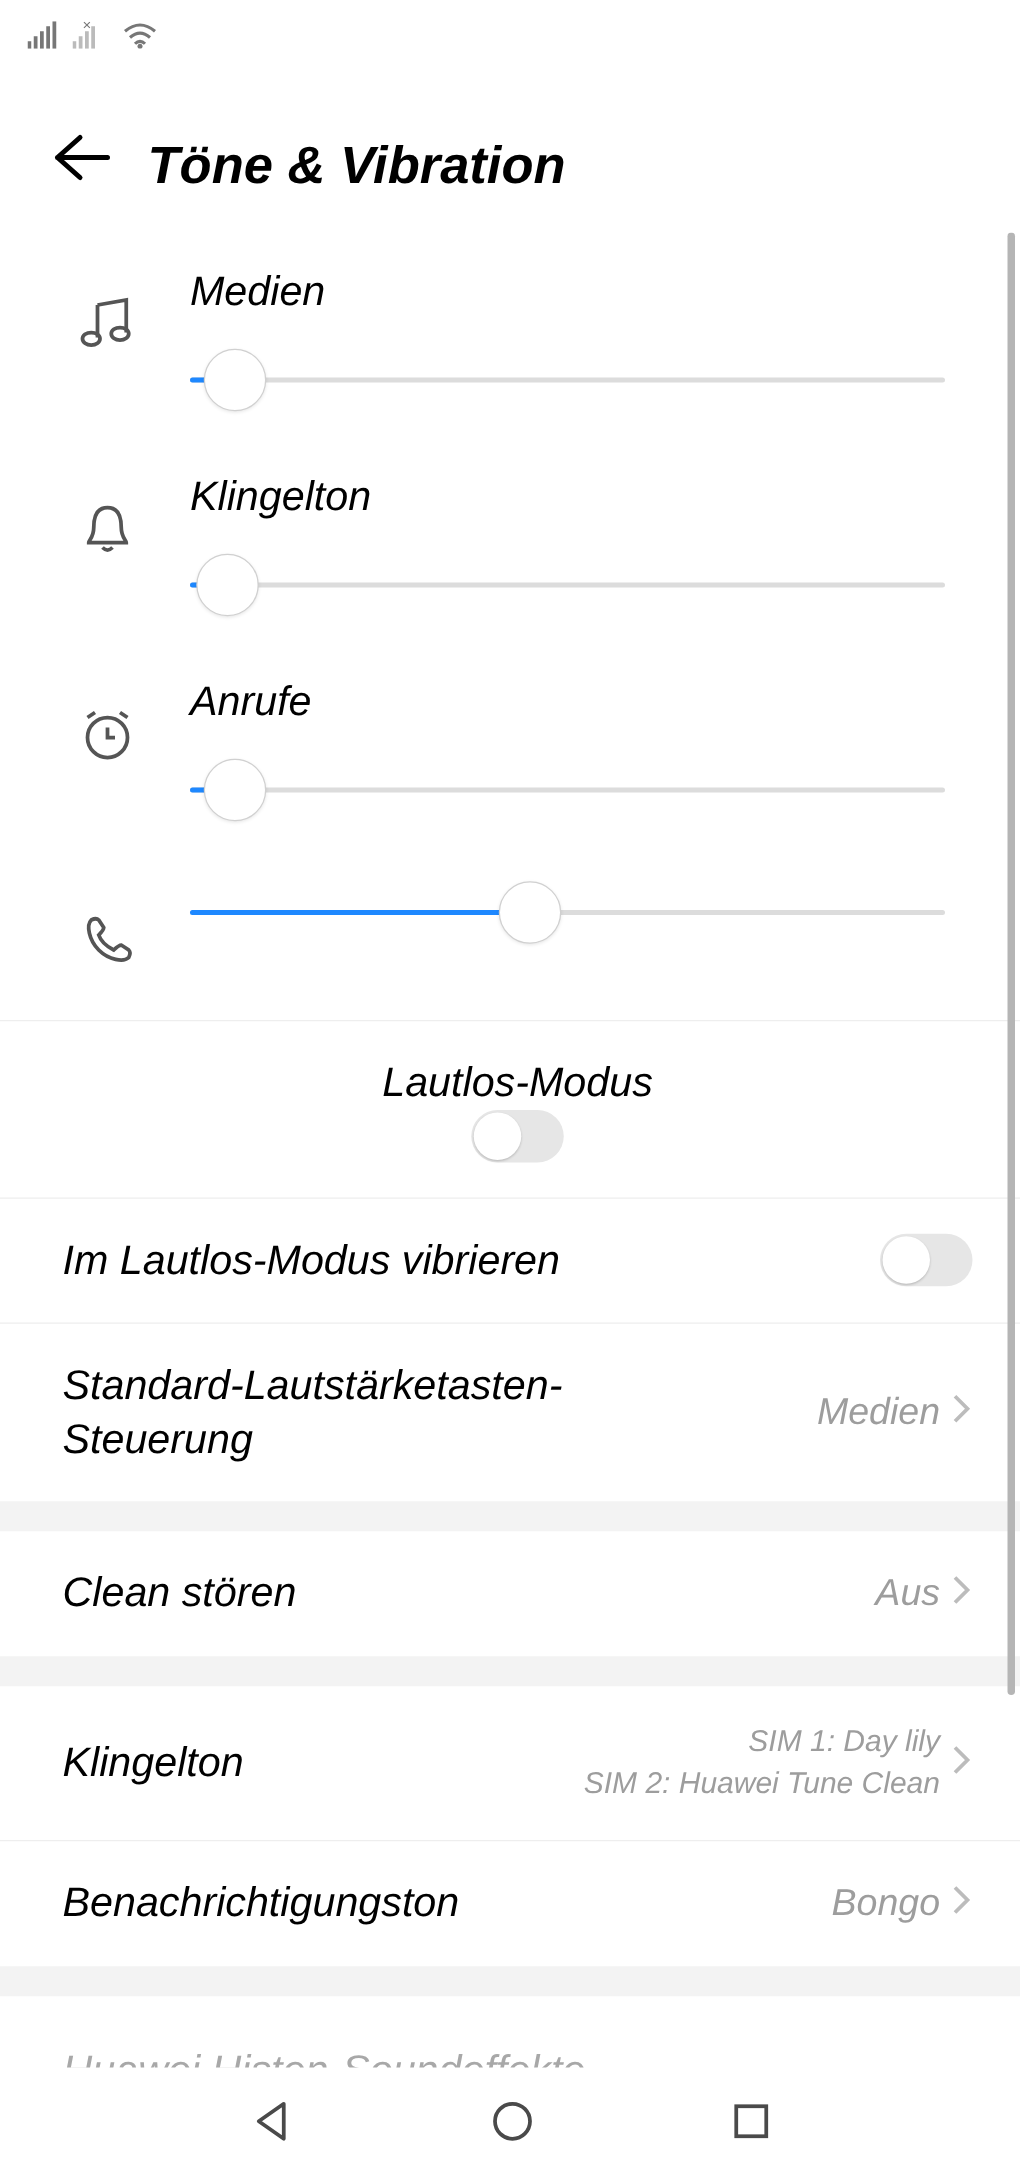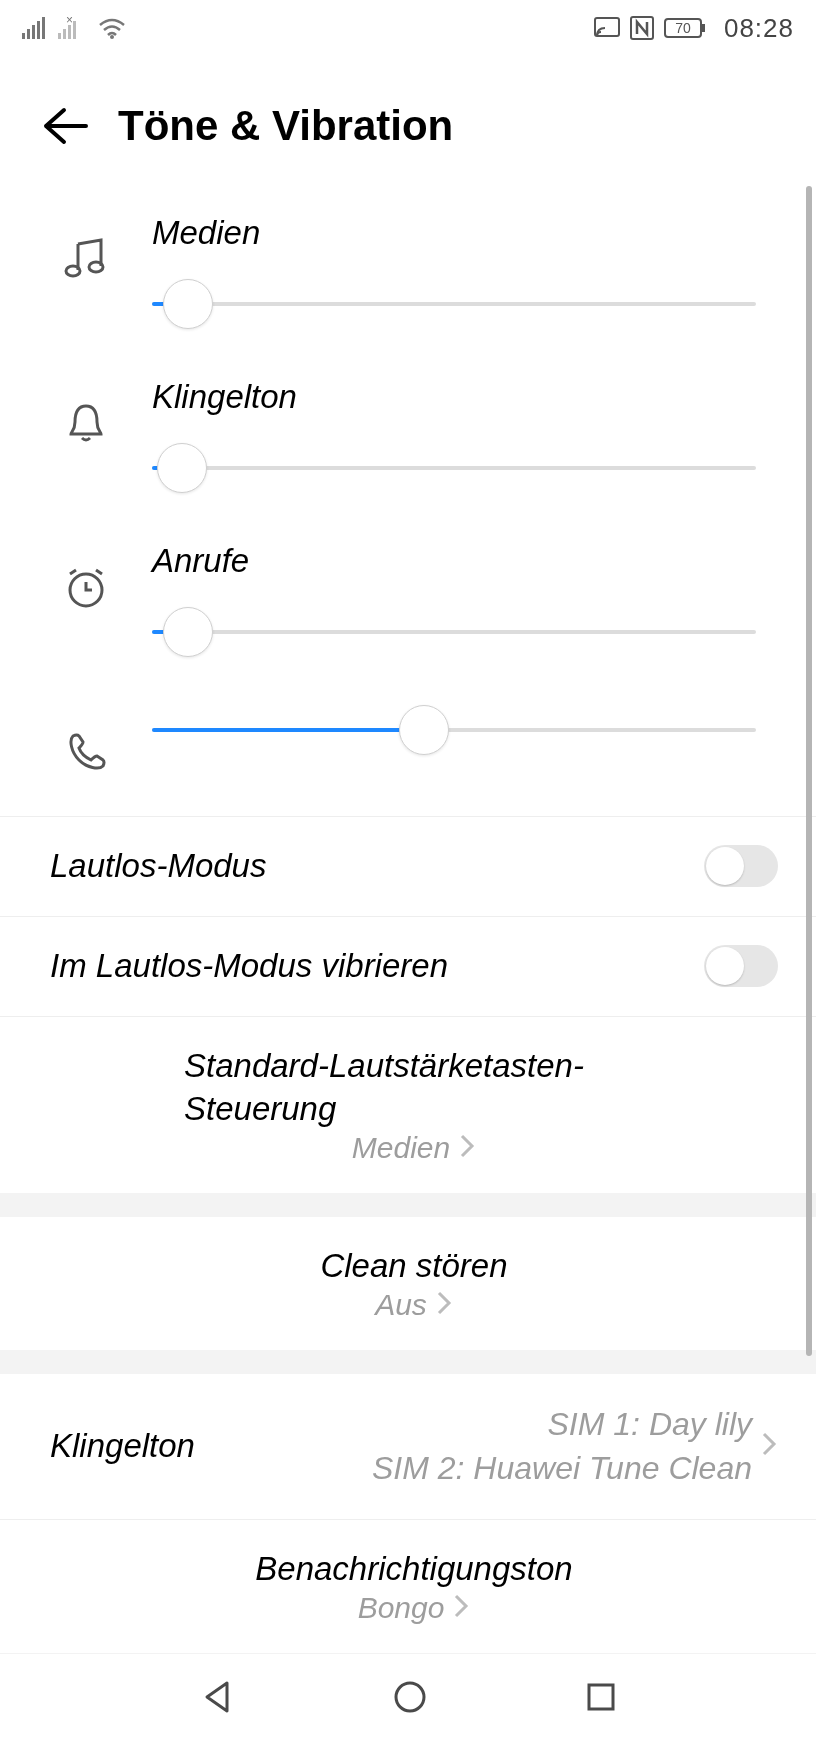--- a/index.html
+++ b/index.html
@@ -6,42 +6,42 @@
   html, body { width: 816px; height: 1744px; background: #fff; font-family: -apple-system, Helvetica, Arial, sans-serif; color: #000; overflow: hidden; }
   .screen { width: 816px; height: 1744px; display: flex; flex-direction: column; position: relative; }
 
   
   .status-bar { height: 56px; display: flex; align-items: center; justify-content: space-between; padding: 0 22px; font-size: 26px; color: #444; }
   .status-left, .status-right { display: flex; align-items: center; gap: 10px; }
   .status-right .time { margin-left: 6px; letter-spacing: 1px; }
   .status-icon svg { display: block; }
 
   
-  .app-header { display: flex; align-items: center; padding: 40px 34px 30px 34px; }
+  .app-header { display: flex; align-items: flex-end; padding: 40px 34px 30px 34px; font-style: italic; }
   .back-btn { width: 60px; height: 60px; display: flex; align-items: center; justify-content: center; }
   .page-title { font-size: 42px; font-weight: 600; margin-left: 24px; }
 
   
   .content { flex: 1; overflow: hidden; position: relative; font-style: italic; }
   .scroll-indicator { position: absolute; right: 4px; top: 0; width: 6px; height: 1170px; background: #b5b5b5; border-radius: 3px; }
 
   .volume-section { padding: 10px 0 10px 0; }
   .volume-row { display: flex; align-items: flex-start; padding: 18px 60px 32px 50px; }
   .volume-icon { width: 72px; display: flex; align-items: center; justify-content: center; color: #555; margin-top: 22px; }
   .volume-body { flex: 1; margin-left: 30px; }
   .volume-label { font-size: 33px; font-weight: 500; margin-bottom: 28px; }
   .slider { position: relative; height: 48px; display: flex; align-items: center; }
   .track { position: absolute; left: 0; right: 0; height: 4px; background: #dcdcdc; border-radius: 2px; }
   .fill { position: absolute; left: 0; height: 4px; background: #1e88ff; border-radius: 2px; }
   .thumb { position: absolute; width: 50px; height: 50px; background: #fff; border: 1px solid #d0d0d0; border-radius: 50%; top: 50%; transform: translate(-50%, -50%); box-shadow: 0 1px 3px rgba(0,0,0,0.1); }
   .list-row { display: flex; align-items: center; justify-content: space-between; padding: 28px 38px 28px 50px; border-bottom: 1px solid #eee; min-height: 100px; }
-  .list-row.no-border { border-bottom: none; flex-direction: column; }
+  .list-row.no-border { border-bottom: none; }
   .row-label { font-size: 33px; color: #000; max-width: 460px; line-height: 1.3;}
   .row-value { font-size: 30px; color: #9d9d9d; display:flex; align-items:center; gap: 10px;}
-  .row-value-stack { display:flex; flex-direction:column; align-items:flex-end; text-align:right; font-size: 32px; color:#9d9d9d; line-height:1.4;}
+  .row-value-stack { display:flex; flex-direction:column; align-items:flex-end; text-align:right; font-size: 24px; color:#9d9d9d; line-height:1.4;}
   .row-right { display:flex; align-items:center; gap:8px;}
   .chevron { color: #bcbcbc; }
 
   .toggle { width: 74px; height: 42px; border-radius: 21px; background: #e6e6e6; position: relative; }
   .toggle-knob { position: absolute; width: 38px; height: 38px; background: #fff; border-radius: 50%; top: 2px; left: 2px; box-shadow: 0 1px 2px rgba(0,0,0,0.2); }
 
   .section-gap { height: 24px; background: #f3f3f3; }
 
   .greyed .row-label { color: #a8a8a8; }
 
@@ -82,43 +82,20 @@
         <svg width="28" height="22" viewBox="0 0 28 22">
             <g fill="none" stroke="#777" stroke-width="2.5">
               <path d="M2 8 Q14 -2 26 8"></path>
               <path d="M6 13 Q14 6 22 13"></path>
               <path d="M10 18 Q14 14 18 18"></path>
             </g>
             <circle cx="14" cy="20" r="2" fill="#777"></circle>
           </svg>
       </span>
     </div>
-    <div class="status-right">
-      <span class="status-icon">
-        <svg width="26" height="22" viewBox="0 0 26 22">
-            <rect x="1" y="1" width="24" height="18" rx="2" fill="none" stroke="#555" stroke-width="2"></rect>
-            <path d="M3 19 Q3 11 11 11" fill="none" stroke="#555" stroke-width="2"></path>
-            <path d="M3 19 Q3 15 7 15" fill="none" stroke="#555" stroke-width="2"></path>
-          </svg>
-      </span>
-      <span class="status-icon">
-        <svg width="24" height="24" viewBox="0 0 24 24">
-            <rect x="1" y="1" width="22" height="22" rx="2" fill="none" stroke="#555" stroke-width="2"></rect>
-            <path d="M7 18 V6 L17 18 V6" fill="none" stroke="#555" stroke-width="2.5"></path>
-          </svg>
-      </span>
-      <span class="status-icon" style="display:flex;align-items:center;">
-        <svg width="44" height="22" viewBox="0 0 44 22">
-            <rect x="1" y="2" width="36" height="18" rx="3" fill="none" stroke="#555" stroke-width="2"></rect>
-            <rect x="38" y="7" width="3" height="8" fill="#555"></rect>
-            <text x="19" y="16" font-size="14" text-anchor="middle" fill="#555">70</text>
-          </svg>
-      </span>
-      <span class="time">08:28</span>
-    </div>
   </div>
 
   <div class="app-header">
     <div class="back-btn">
       <svg width="48" height="40" viewBox="0 0 48 40">
           <path d="M24 4 L6 20 L24 36 M6 20 H46" fill="none" stroke="#000" stroke-width="4" stroke-linecap="round" stroke-linejoin="round"></path>
         </svg>
     </div>
     <div class="page-title">Töne &amp; Vibration</div>
   </div>
@@ -192,21 +169,21 @@
           <div class="slider">
             <div class="track"></div>
             <div class="fill" style="width: 45%;"></div>
             <div class="thumb" style="left: 45%;"></div>
           </div>
         </div>
       </div>
 
     </div>
 
-    <div class="list-row" style="border-top:1px solid #eee;">
+    <div class="list-row" style="border-top:1px solid #eee;flex-direction:column;">
       <div class="row-label">Lautlos-Modus</div>
       <div class="toggle">
           <div class="toggle-knob"></div>
         </div>
     </div>
 
     <div class="list-row">
       <div class="row-label">Im Lautlos-Modus vibrieren</div>
       <div class="toggle">
           <div class="toggle-knob"></div>

